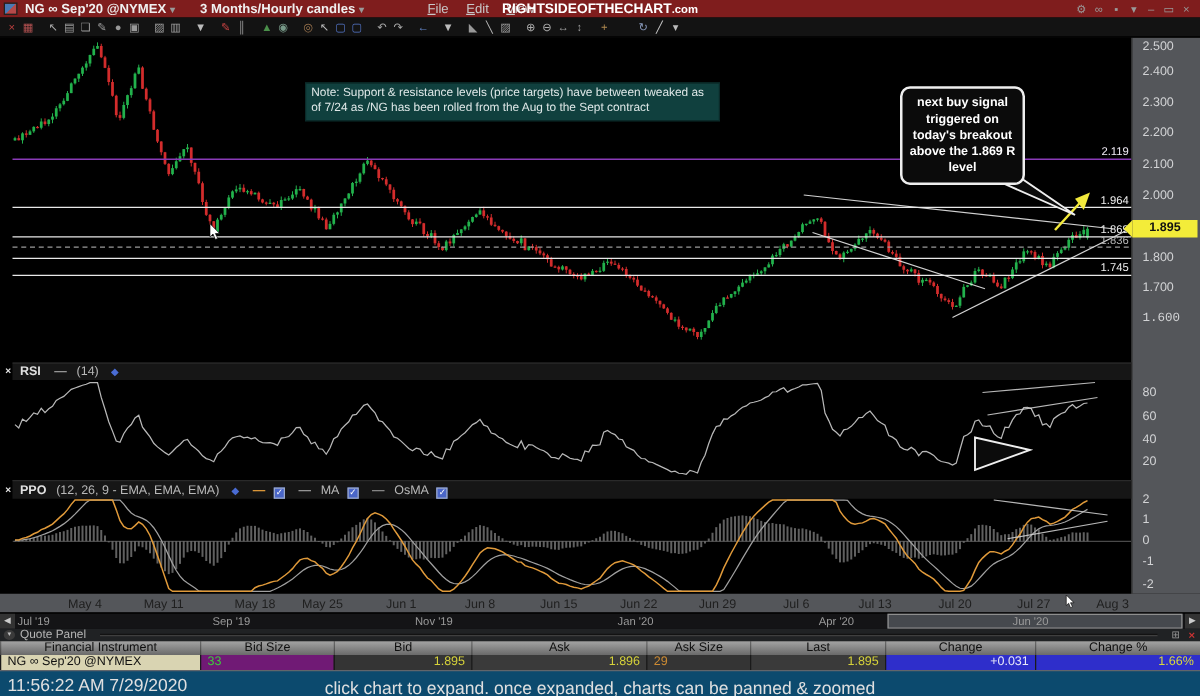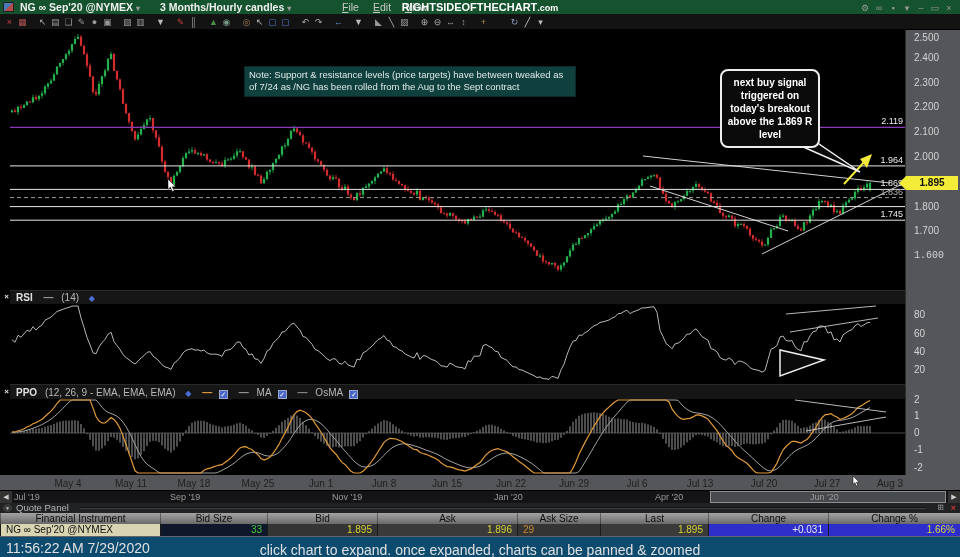--- a/index.html
+++ b/index.html
@@ -1,21 +1,21 @@
 <!DOCTYPE html>
 <html><head>
 <meta charset="utf-8">
 <style>
   *{margin:0;padding:0;box-sizing:border-box}
   html,body{width:960px;height:557px;overflow:hidden;background:#000;
     font-family:"Liberation Sans",sans-serif;-webkit-font-smoothing:antialiased}
   #app{position:relative;width:960px;height:557px;background:#000}
 
   
-  #titlebar{position:absolute;left:0;top:0;width:960px;height:14px;background:#14532d;
+  #titlebar{position:absolute;left:0;top:0;width:960px;height:14px;background:#7f1d1d;
     color:#ddd;font-size:10.5px;line-height:14px;white-space:nowrap;z-index:20}
   #app-icon{position:absolute;left:3px;top:2px;width:11px;height:10px;
     background:linear-gradient(135deg,#4a7ab5 0 50%,#b54a4a 50% 100%);border:1px solid #222}
   .tb-sym{position:absolute;left:20px;font-weight:bold;color:#f0f0f0}
   .tb-tf{position:absolute;left:160px;font-weight:bold;color:#f0f0f0}
   .caret{color:#9a9a9a;font-size:8px;margin-left:3px}
   #menubar{position:absolute;left:342px}
   .menu-item{display:inline-block;margin-right:14px;color:#c8c8c8}
   .menu-item::first-letter{text-decoration:underline}
   #brand{position:absolute;left:50%;transform:translateX(-50%);color:#fff;font-weight:bold;
@@ -1115,21 +1115,21 @@
       <div class="qp-h" style="left: 160px; width: 107px;">Bid Size</div>
       <div class="qp-h" style="left: 267px; width: 110px;">Bid</div>
       <div class="qp-h" style="left: 377px; width: 140px;">Ask</div>
       <div class="qp-h" style="left: 517px; width: 83px;">Ask Size</div>
       <div class="qp-h" style="left: 600px; width: 108px;">Last</div>
       <div class="qp-h" style="left: 708px; width: 120px;">Change</div>
       <div class="qp-h" style="left: 828px; width: 132px;">Change %</div>
     </div>
   <div id="qp-row">
       <div class="qp-v" style="left: 0px; width: 160px; background: rgb(217, 212, 178); color: rgb(17, 17, 17); text-align: left;">NG ∞ Sep'20 @NYMEX</div>
-      <div class="qp-v" style="left: 160px; width: 107px; background: #0f172a; color: rgb(62, 201, 62); text-align: right;">33</div>
+      <div class="qp-v" style="left: 160px; width: 107px; background: #701a75; color: rgb(62, 201, 62); text-align: left;">33</div>
       <div class="qp-v" style="left: 267px; width: 110px; background: rgb(52, 52, 52); color: rgb(214, 210, 58); text-align: right;">1.895</div>
       <div class="qp-v" style="left: 377px; width: 140px; background: rgb(58, 58, 58); color: rgb(214, 210, 58); text-align: right;">1.896</div>
       <div class="qp-v" style="left: 517px; width: 83px; background: rgb(52, 52, 52); color: rgb(204, 138, 51); text-align: left;">29</div>
       <div class="qp-v" style="left: 600px; width: 108px; background: rgb(58, 58, 58); color: rgb(214, 210, 58); text-align: right;">1.895</div>
       <div class="qp-v" style="left: 708px; width: 120px; background: rgb(46, 46, 203); color: rgb(232, 232, 248); text-align: right;">+0.031</div>
       <div class="qp-v" style="left: 828px; width: 132px; background: rgb(46, 46, 203); color: rgb(218, 218, 58); text-align: right;">1.66%</div>
     </div>
 
   <div id="statusbar">
     <span id="sb-time">11:56:22 AM 7/29/2020</span>
@@ -1149,21 +1149,21 @@
     <span class="tick" style="top: 327.666px;">60</span>
     <span class="tick" style="top: 346px;">40</span>
     <span class="tick" style="top: 364.334px;">20</span>
     <span class="tick" style="top: 394px;">2</span>
     <span class="tick" style="top: 409.6px;">1</span>
     <span class="tick" style="top: 427px;">0</span>
     <span class="tick" style="top: 444.4px;">-1</span>
     <span class="tick" style="top: 461.8px;">-2</span>
     <span class="date-label" style="left: 68px;">May 4</span>
     <span class="date-label" style="left: 131px;">May 11</span>
-    <span class="date-label" style="left: 194px; text-align: right;">May 18</span>
+    <span class="date-label" style="left: 204px; text-align: right;">May 18</span>
     <span class="date-label" style="left: 258px;">May 25</span>
     <span class="date-label" style="left: 321px;">Jun 1</span>
     <span class="date-label" style="left: 384px;">Jun 8</span>
     <span class="date-label" style="left: 447px;">Jun 15</span>
     <span class="date-label" style="left: 511px;">Jun 22</span>
     <span class="date-label" style="left: 574px;">Jun 29</span>
     <span class="date-label" style="left: 637px;">Jul 6</span>
     <span class="date-label" style="left: 700px;">Jul 13</span>
     <span class="date-label" style="left: 764px;">Jul 20</span>
     <span class="date-label" style="left: 827px;">Jul 27</span>

